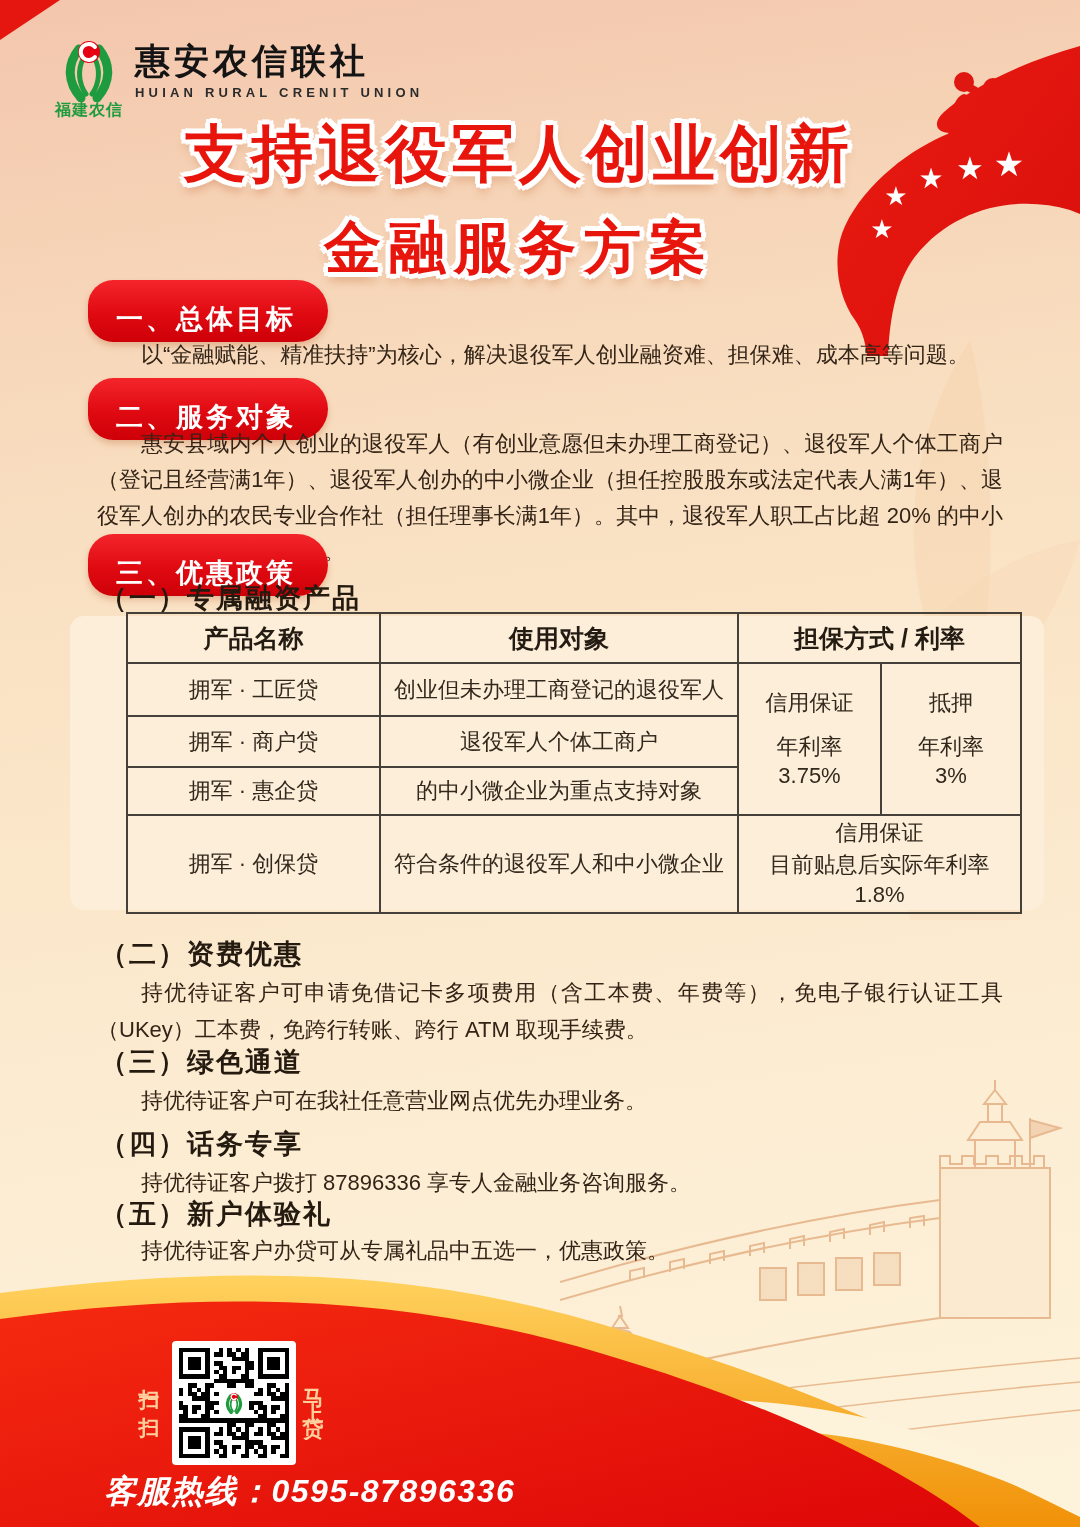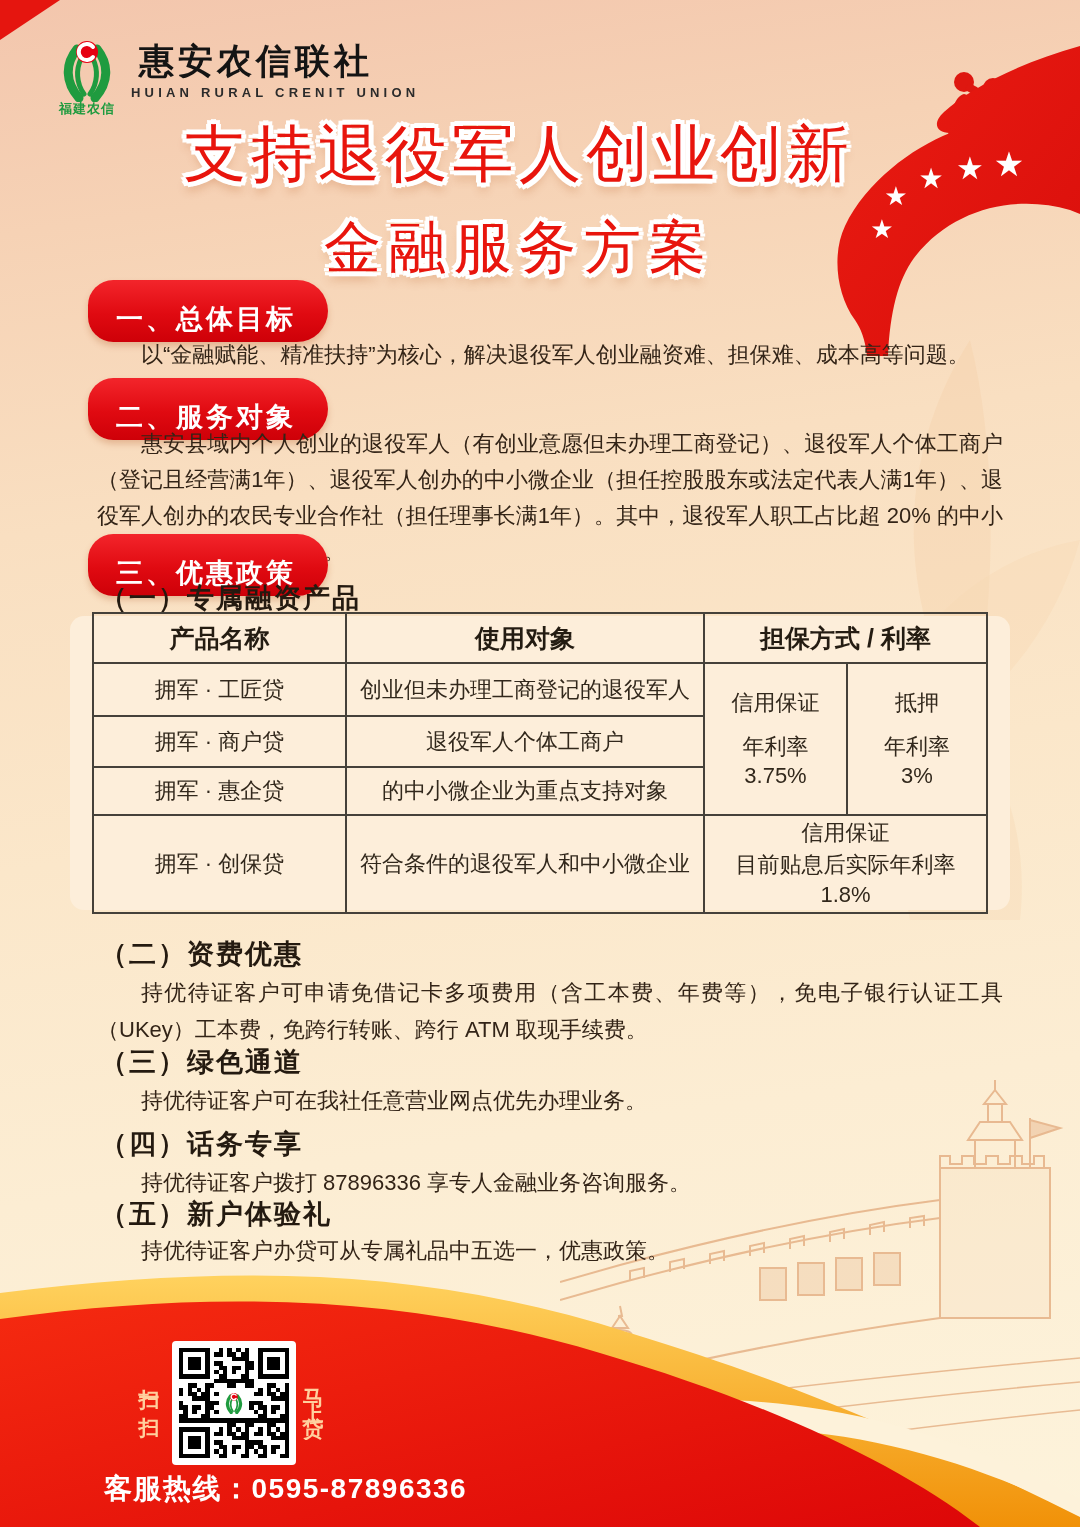--- a/index.html
+++ b/index.html
@@ -7,28 +7,28 @@
     position:relative;width:1080px;height:1527px;overflow:hidden;
     font-family:"Liberation Sans","DejaVu Sans",sans-serif;
     background:linear-gradient(172deg,#f3c6ad 0%,#f6d2b5 14%,#f9dfc1 32%,#fbe7ca 52%,#fcedd3 72%,#fdf3db 100%);
   }
   
   .corner{position:absolute;left:0;top:0;width:0;height:0;border-top:40px solid #e5150f;border-right:60px solid transparent;}
   
   .brand{position:absolute;left:55px;top:38px;display:flex;align-items:flex-start;z-index:6;}
   .emblem{width:64px;height:64px;display:block;}
   .brand-left{display:flex;flex-direction:column;align-items:center;}
-  .brand-small{font-size:13px;font-weight:bold;color:#1f9b3f;letter-spacing:1px;margin-top:-2px;}
+  .brand-small{font-size:16px;font-weight:bold;color:#1f9b3f;letter-spacing:1px;margin-top:-2px;}
   .brand-right{margin-left:12px;padding-top:4px;}
-  .brand-cn{font-size:35px;font-weight:bold;color:#141414;letter-spacing:4px;line-height:1.1;margin-left:8px;}
+  .brand-cn{font-size:35px;font-weight:bold;color:#141414;letter-spacing:4px;line-height:1.1;}
   .brand-en{font-size:13px;font-weight:bold;color:#2b2b2b;letter-spacing:4.2px;margin-top:4px;}
   
   .title{position:absolute;left:0;top:112px;width:1000px;text-align:center;z-index:5;}
   .title div{
-    color:#e8150d;font-weight:400;
+    color:#e8150d;font-weight:700;
     text-shadow:-4px -4px 0 #fff,4px -4px 0 #fff,-4px 4px 0 #fff,4px 4px 0 #fff,0 -5px 0 #fff,0 5px 0 #fff,-5px 0 0 #fff,5px 0 0 #fff,0 8px 10px rgba(186,94,38,.45);
     margin-left:38px;
   }
   .title-l1{font-size:62px;letter-spacing:5px;}
   .title-l2{font-size:57px;letter-spacing:8px;margin-top:14px;}
   .flag-decor{position:absolute;left:812px;top:46px;width:268px;height:310px;z-index:4;}
   
   .ribbon{
     position:absolute;left:88px;height:46px;z-index:5;
     background:linear-gradient(180deg,#f3252b 0%,#e00a11 55%,#ce0008 100%);
@@ -39,21 +39,21 @@
   }
   .para{
     position:absolute;left:97px;width:906px;font-size:22px;line-height:37px;
     color:#332417;text-align:justify;text-indent:2em;z-index:5;
   }
   .subhead{position:absolute;left:100px;font-size:27px;font-weight:bold;color:#241a10;letter-spacing:2px;z-index:5;}
   
   .table-panel{
     position:absolute;left:70px;top:616px;width:940px;height:294px;
     background:#fdeeda;border-radius:14px;z-index:5;
-    display:flex;align-items:center;justify-content:center;
+    display:flex;align-items:center;justify-content:center;padding-left:34px;
   }
   table.products{border-collapse:collapse;table-layout:fixed;width:894px;}
   table.products th,table.products td{
     border:2px solid #45413a;color:#32281c;text-align:center;vertical-align:middle;padding:2px 6px;
   }
   table.products th{font-size:25px;font-weight:bold;height:44px;color:#241c12;}
   table.products td{font-size:22px;}
   tr.r1 td{height:47px;} tr.r2 td{height:45px;} tr.r3 td{height:42px;} tr.r4 td{height:59px;}
   .gcell{font-size:21px;line-height:1.35;}
   .gcell .gl1{display:block;margin-bottom:14px;}
@@ -70,21 +70,21 @@
   .qr-box svg.qr{width:110px;height:110px;display:block;}
   .qr-logo{position:absolute;left:49px;top:49px;width:26px;height:26px;background:#fff;border-radius:3px;
     display:flex;align-items:center;justify-content:center;}
   .qr-logo svg{width:22px;height:22px;}
   .v-label{
     position:absolute;z-index:7;font-size:21px;font-weight:bold;color:#ffd09e;
     writing-mode:vertical-rl;text-orientation:upright;letter-spacing:14px;line-height:1;
   }
   .scan{left:139px;top:1372px;}
   .loan{left:303px;top:1372px;}
-  .hotline{position:absolute;left:104px;top:1470px;z-index:7;color:#fff;font-size:28px;font-weight:bold;letter-spacing:1.5px;}
+  .hotline{position:absolute;left:104px;top:1470px;z-index:7;color:#fff;font-size:32px;font-weight:bold;letter-spacing:1.5px;font-style:italic;}
 </style>
 </head>
 <body>
 
 <div class="poster">
 
   <svg width="0" height="0" style="position:absolute" aria-hidden="true">
     <symbol id="emblem" viewBox="0 0 64 64">
       <path d="M24 60 C10 44 10 26 22 11" fill="none" stroke="#1f9b3f" stroke-width="9" stroke-linecap="round"></path>
       <path d="M40 60 C54 44 54 26 42 11" fill="none" stroke="#1f9b3f" stroke-width="9" stroke-linecap="round"></path>

